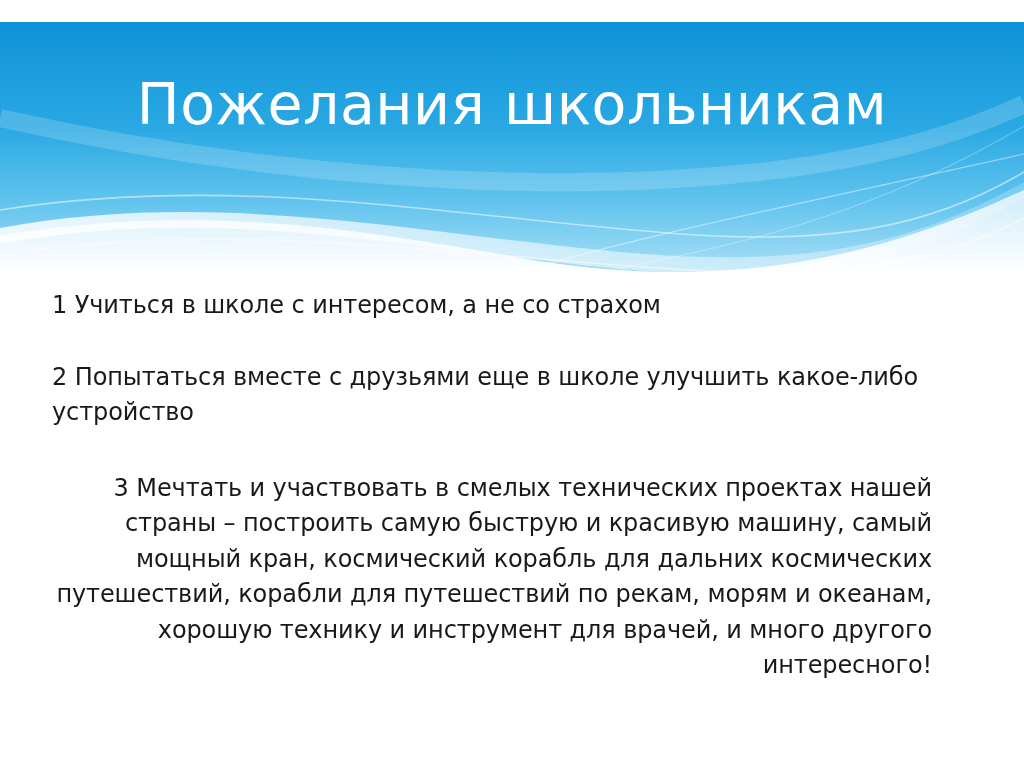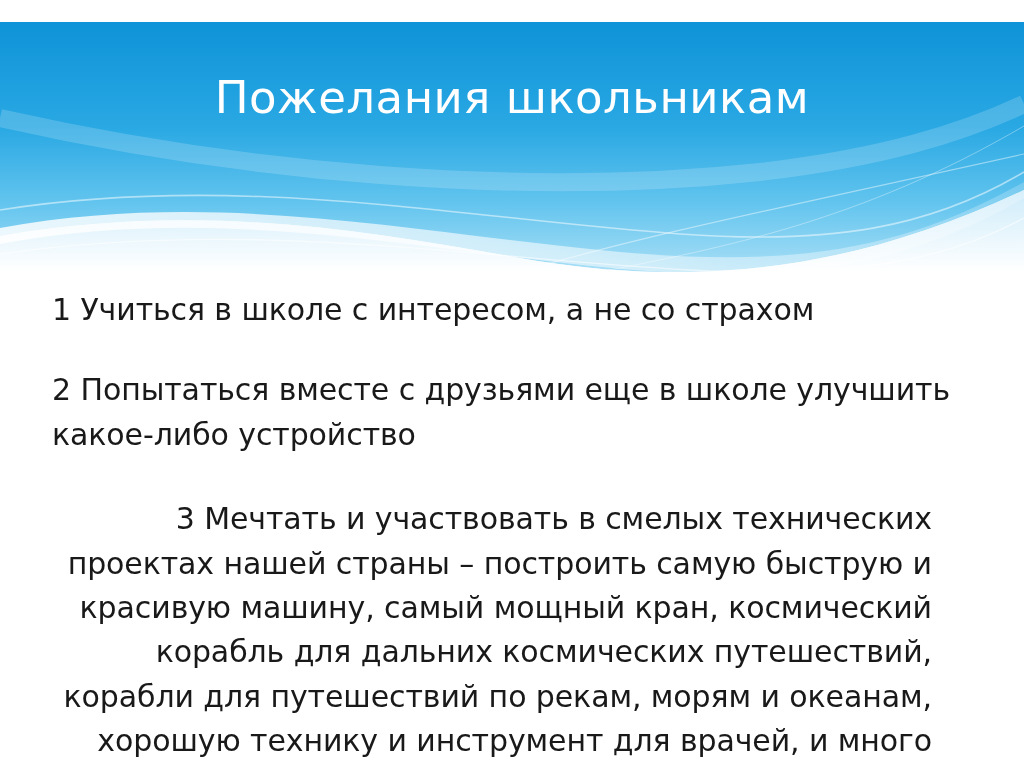--- a/index.html
+++ b/index.html
@@ -36,40 +36,40 @@
   .banner svg {
     display: block;
   }
 
   .title {
     position: absolute;
     left: 0;
     top: 72px;
     width: 1024px;
     text-align: center;
-    font-size: 45px;
+    font-size: 57px;
     line-height: 1.15;
     color: #ffffff;
     font-family: "DejaVu Sans", sans-serif;
     font-weight: 400;
     letter-spacing: 0.5px;
     white-space: nowrap;
     z-index: 5;
   }
 
   
   .content {
     position: absolute;
     left: 52px;
     top: 288px;
     width: 920px;
   }
 
   .para {
-    font-size: 30px;
+    font-size: 24px;
     line-height: 1.48;
     color: #191919;
     font-family: "DejaVu Sans", sans-serif;
     margin: 0;
     letter-spacing: -0.1px;
   }
   .para + .para {
     margin-top: 36px;
   }
   .para.p3 {

